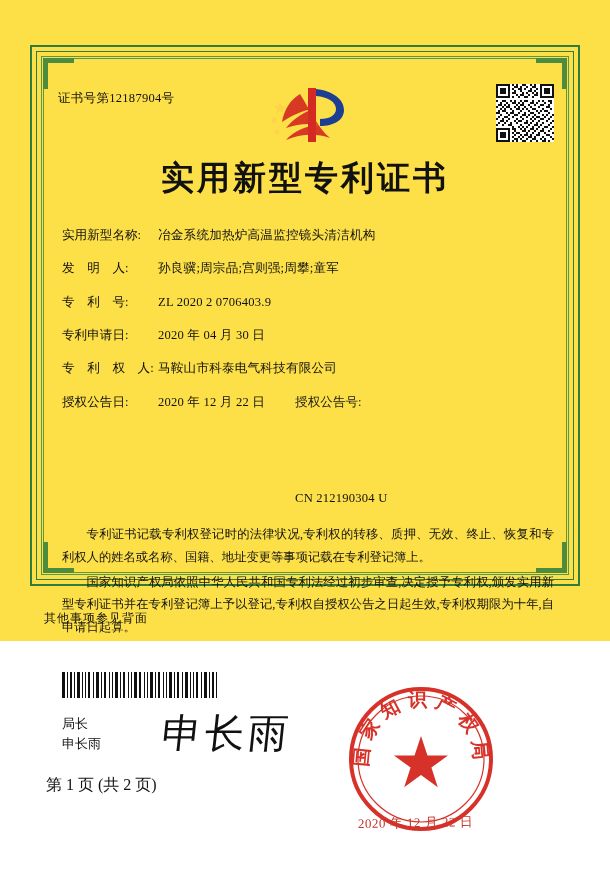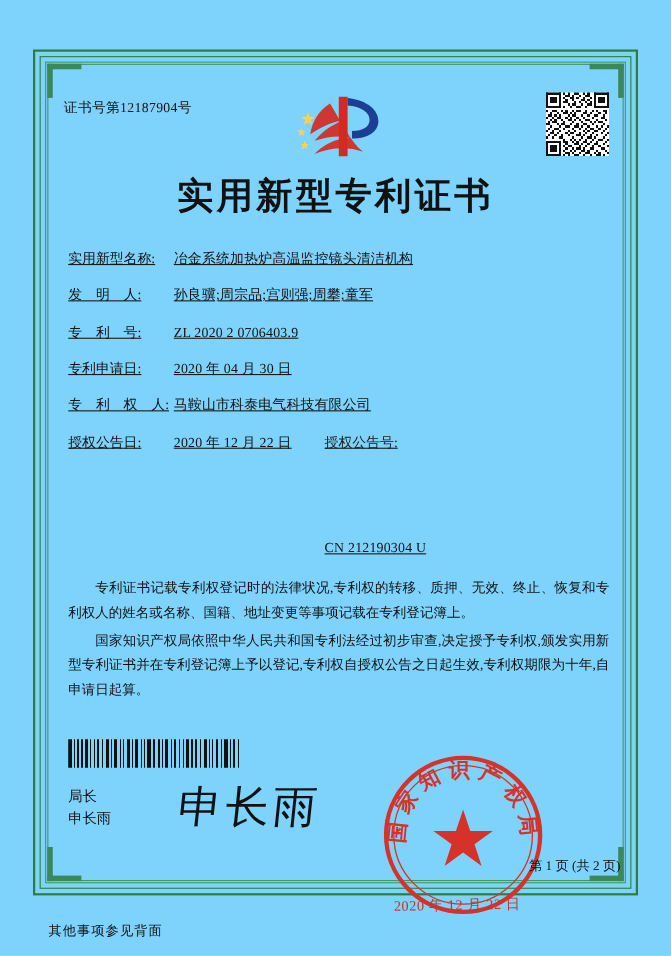--- a/index.html
+++ b/index.html
@@ -14,22 +14,22 @@
     color: #1b1b1b;
     position: relative;
     overflow: hidden;
   }
 
   
   .certificate {
     position: absolute;
     left: 0; top: 0;
     width: 610px;
-    height: 869px;
-    background: #7dd3fc;
+    height: 641px;
+    background: #fde047;
   }
   .frame-outer {
     position: absolute;
     left: 30px;
     top: 45px;
     right: 30px;
     bottom: 55px;
     border: 2px solid #2f7d3e;
   }
   .frame-mid {
@@ -103,21 +103,20 @@
     margin-top: 16px;
     margin-bottom: 26px;
     font-family: "Liberation Serif", serif;
   }
 
   
   .fields {
     margin-top: 24px;
     padding-left: 16px;
     padding-right: 10px;
-    text-decoration: underline;
   }
   .field {
     display: flex;
     align-items: baseline;
     font-size: 12.6px;
     margin-bottom: 17px;
     line-height: 1.3;
   }
   .field .label {
     width: 96px;
@@ -209,22 +208,22 @@
     letter-spacing: .5px;
     transform: rotate(-1deg);
   }
 
   
   .page-no {
     position: absolute;
     left: 0;
     right: 0;
     bottom: 6px;
-    text-align: right;
-    font-size: 12px;
+    text-align: left;
+    font-size: 16px;
     color: #111;
   }
   .footnote {
     position: absolute;
     left: 0;
     right: 0;
     bottom: 14px;
     text-align: left;
     font-size: 12px;
     color: #111;

